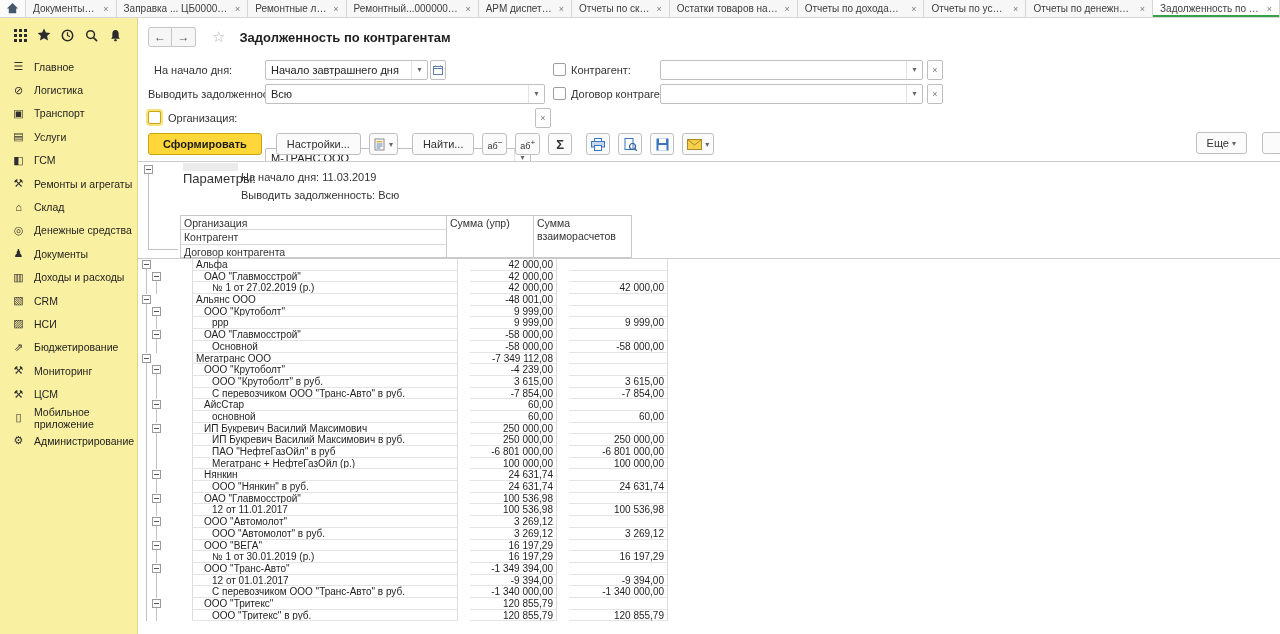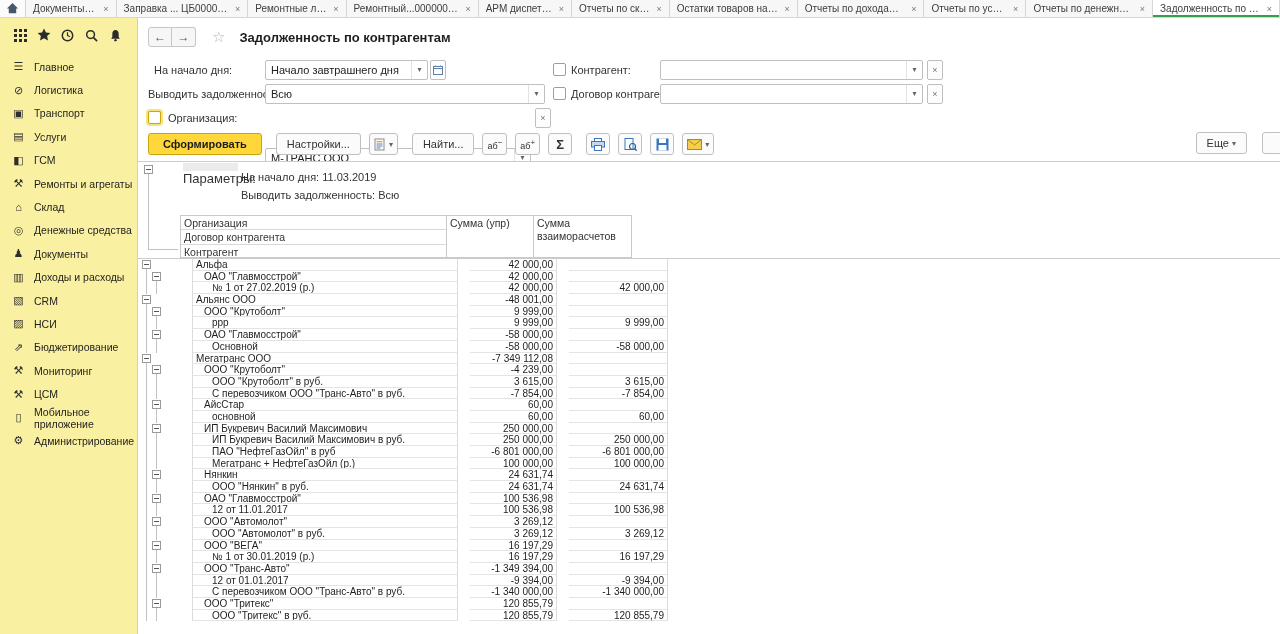--- a/index.html
+++ b/index.html
@@ -417,22 +417,22 @@
       <div class="pm-vline"></div>
       <div class="pm-hline"></div>
       <div class="sel-cell"></div>
       <div class="params-label">Параметры:</div>
       <div class="param-line1">На начало дня: 11.03.2019</div>
       <div class="param-line2">Выводить задолженность: Всю</div>
 
       <div class="hdr">
         <div class="hc1">
           <div>Организация</div>
+          <div>Контрагент</div>
           <div>Договор контрагента</div>
-          <div>Контрагент</div>
         </div>
         <div class="hc2">Сумма (упр)</div>
         <div class="hc3">Сумма взаиморасчетов</div>
       </div>
       <div class="hdr-bottomline"></div>
 
       <div class="rows" id="rows-container">
           <div class="rrow">
             <div class="gut">
               <div class="mk p1"></div>

